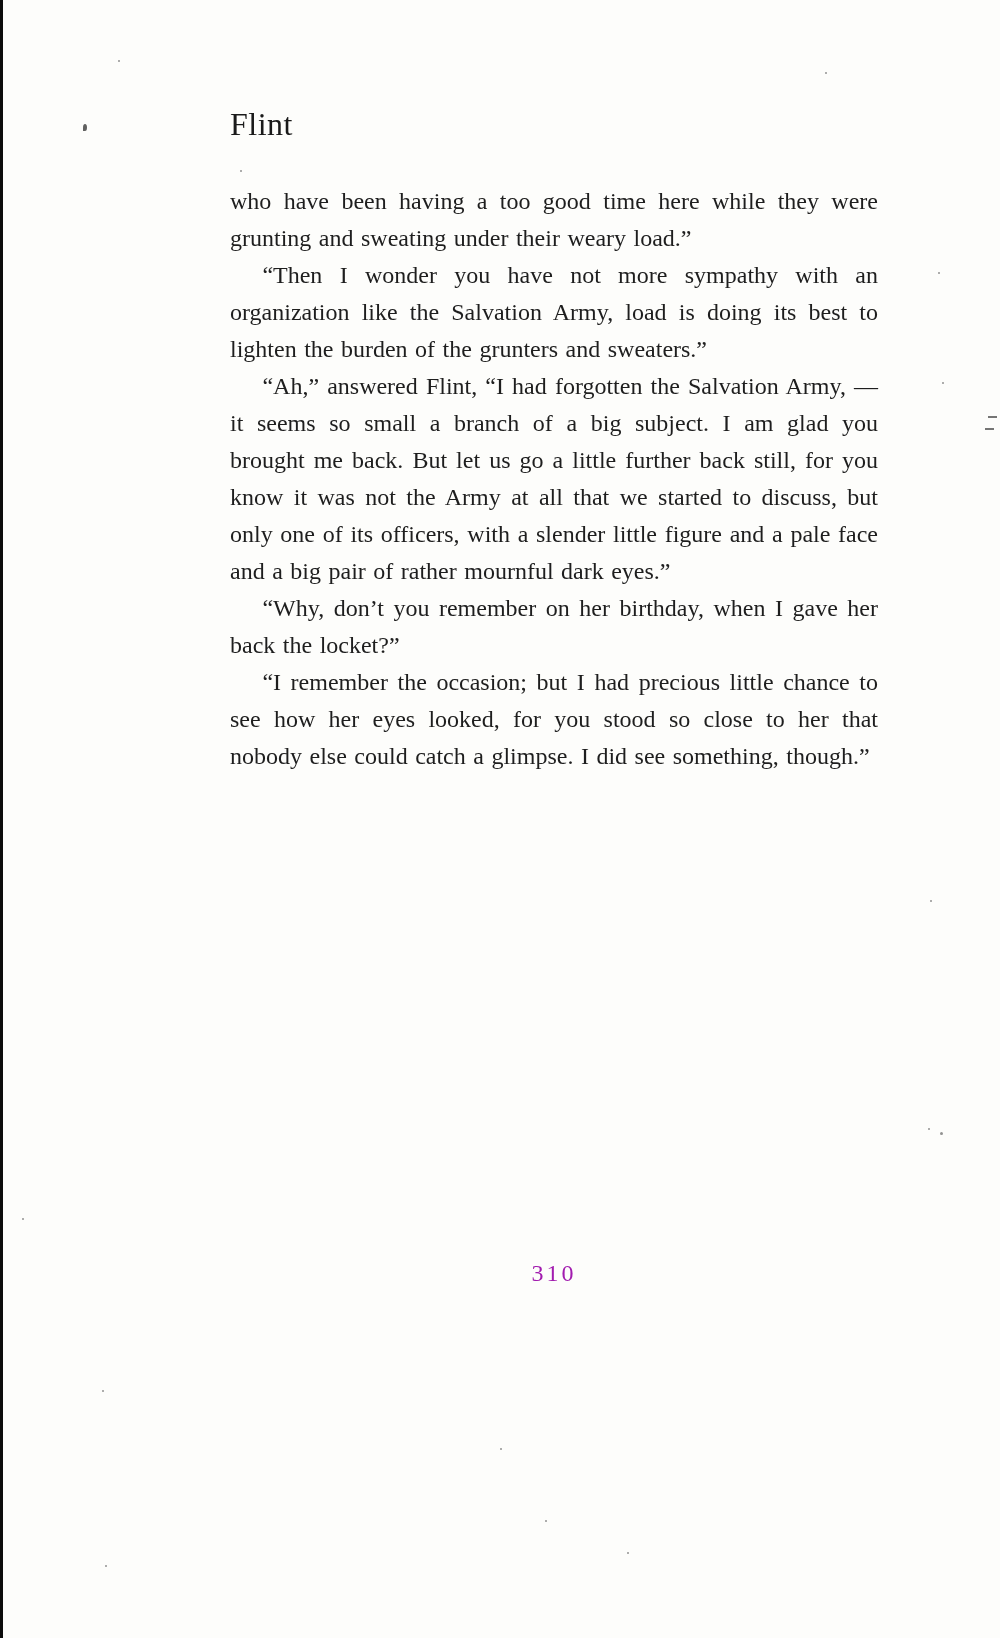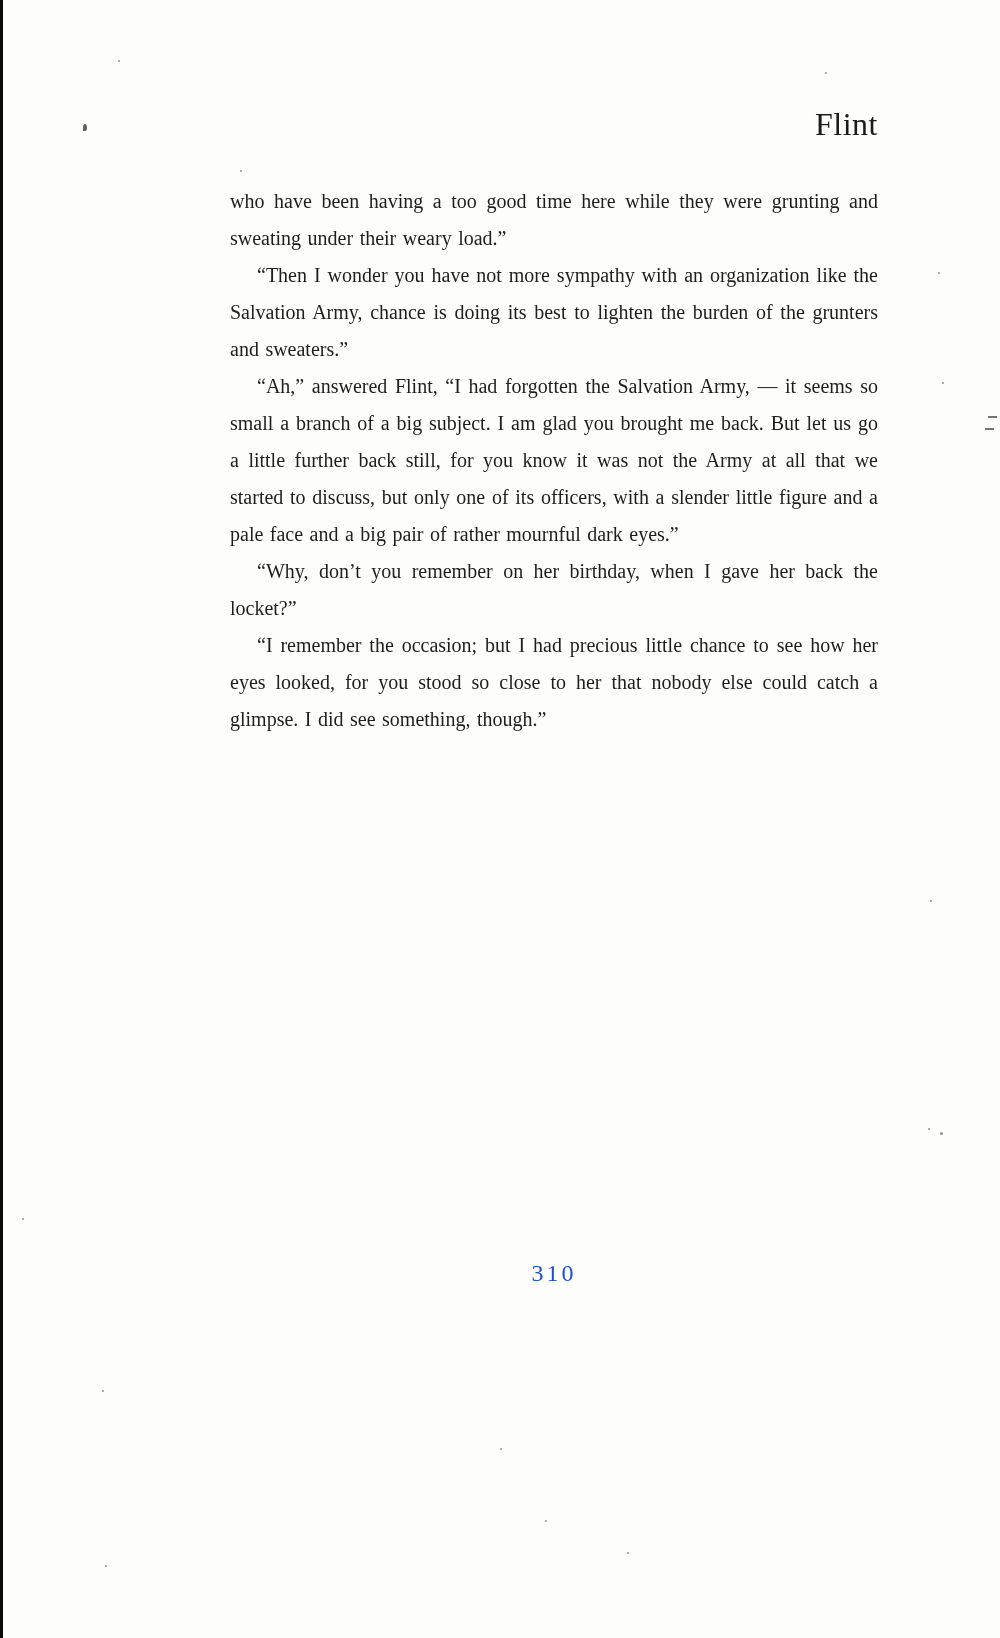--- a/index.html
+++ b/index.html
@@ -23,52 +23,52 @@
     width: 3px;
     height: 1638px;
     background: #0b0b0b;
   }
   .page-title {
     position: absolute;
     top: 106px;
     left: 230px;
     width: 648px;
     margin: 0;
-    text-align: right;
+    text-align: left;
     font-size: 32px;
     font-weight: 400;
     letter-spacing: 0.5px;
     color: #1a1a1a;
   }
   .text-block {
     position: absolute;
     top: 183px;
     left: 230px;
     width: 648px;
-    font-size: 20px;
+    font-size: 24px;
     line-height: 37px;
     text-align: justify;
     word-spacing: 1.5px;
   }
   .para {
     margin: 0;
     text-indent: 1.35em;
   }
   .para.no-indent {
     text-indent: 0;
   }
   .page-number {
     position: absolute;
     top: 1260px;
     left: 230px;
     width: 648px;
     text-align: center;
     font-size: 24px;
     letter-spacing: 3px;
-    color: #1d4ed8;
+    color: #a21caf;
   }
   .speck {
     position: absolute;
     background: #3a3a3a;
     border-radius: 50%;
     opacity: 0.55;
   }
   .speck.s2 { width: 2px; height: 2px; }
   .speck.s3 { width: 3px; height: 3px; }
   .speck.dash {
@@ -88,21 +88,21 @@
 <body>
 
 <div class="scan-page">
 
   <div class="edge-line"></div>
 
   <h1 class="page-title">Flint</h1>
 
   <div class="text-block">
     <p class="para no-indent">who have been having a too good time here while they were grunting and sweating under their weary load.”</p>
-    <p class="para">“Then I wonder you have not more sympathy with an organization like the Salvation Army, chance is doing its best to lighten the burden of the grunters and sweaters.”</p>
+    <p class="para">“Then I wonder you have not more sympathy with an organization like the Salvation Army, load is doing its best to lighten the burden of the grunters and sweaters.”</p>
     <p class="para">“Ah,” answered Flint, “I had forgotten the Salvation Army, — it seems so small a branch of a big subject.  I am glad you brought me back. But let us go a little further back still, for you know it was not the Army at all that we started to discuss, but only one of its officers, with a slender little figure and a pale face and a big pair of rather mournful dark eyes.”</p>
     <p class="para">“Why, don’t you remember on her birthday, when I gave her back the locket?”</p>
     <p class="para">“I remember the occasion; but I had precious little chance to see how her eyes looked, for you stood so close to her that nobody else could catch a glimpse.  I did see something, though.”</p>
   </div>
 
   <div class="page-number">310</div>
 
   <div class="speck comma" style="left:83px; top:124px;"></div>
   <div class="speck s2" style="left:118px; top:60px;"></div>
   <div class="speck s2" style="left:825px; top:72px;"></div>

